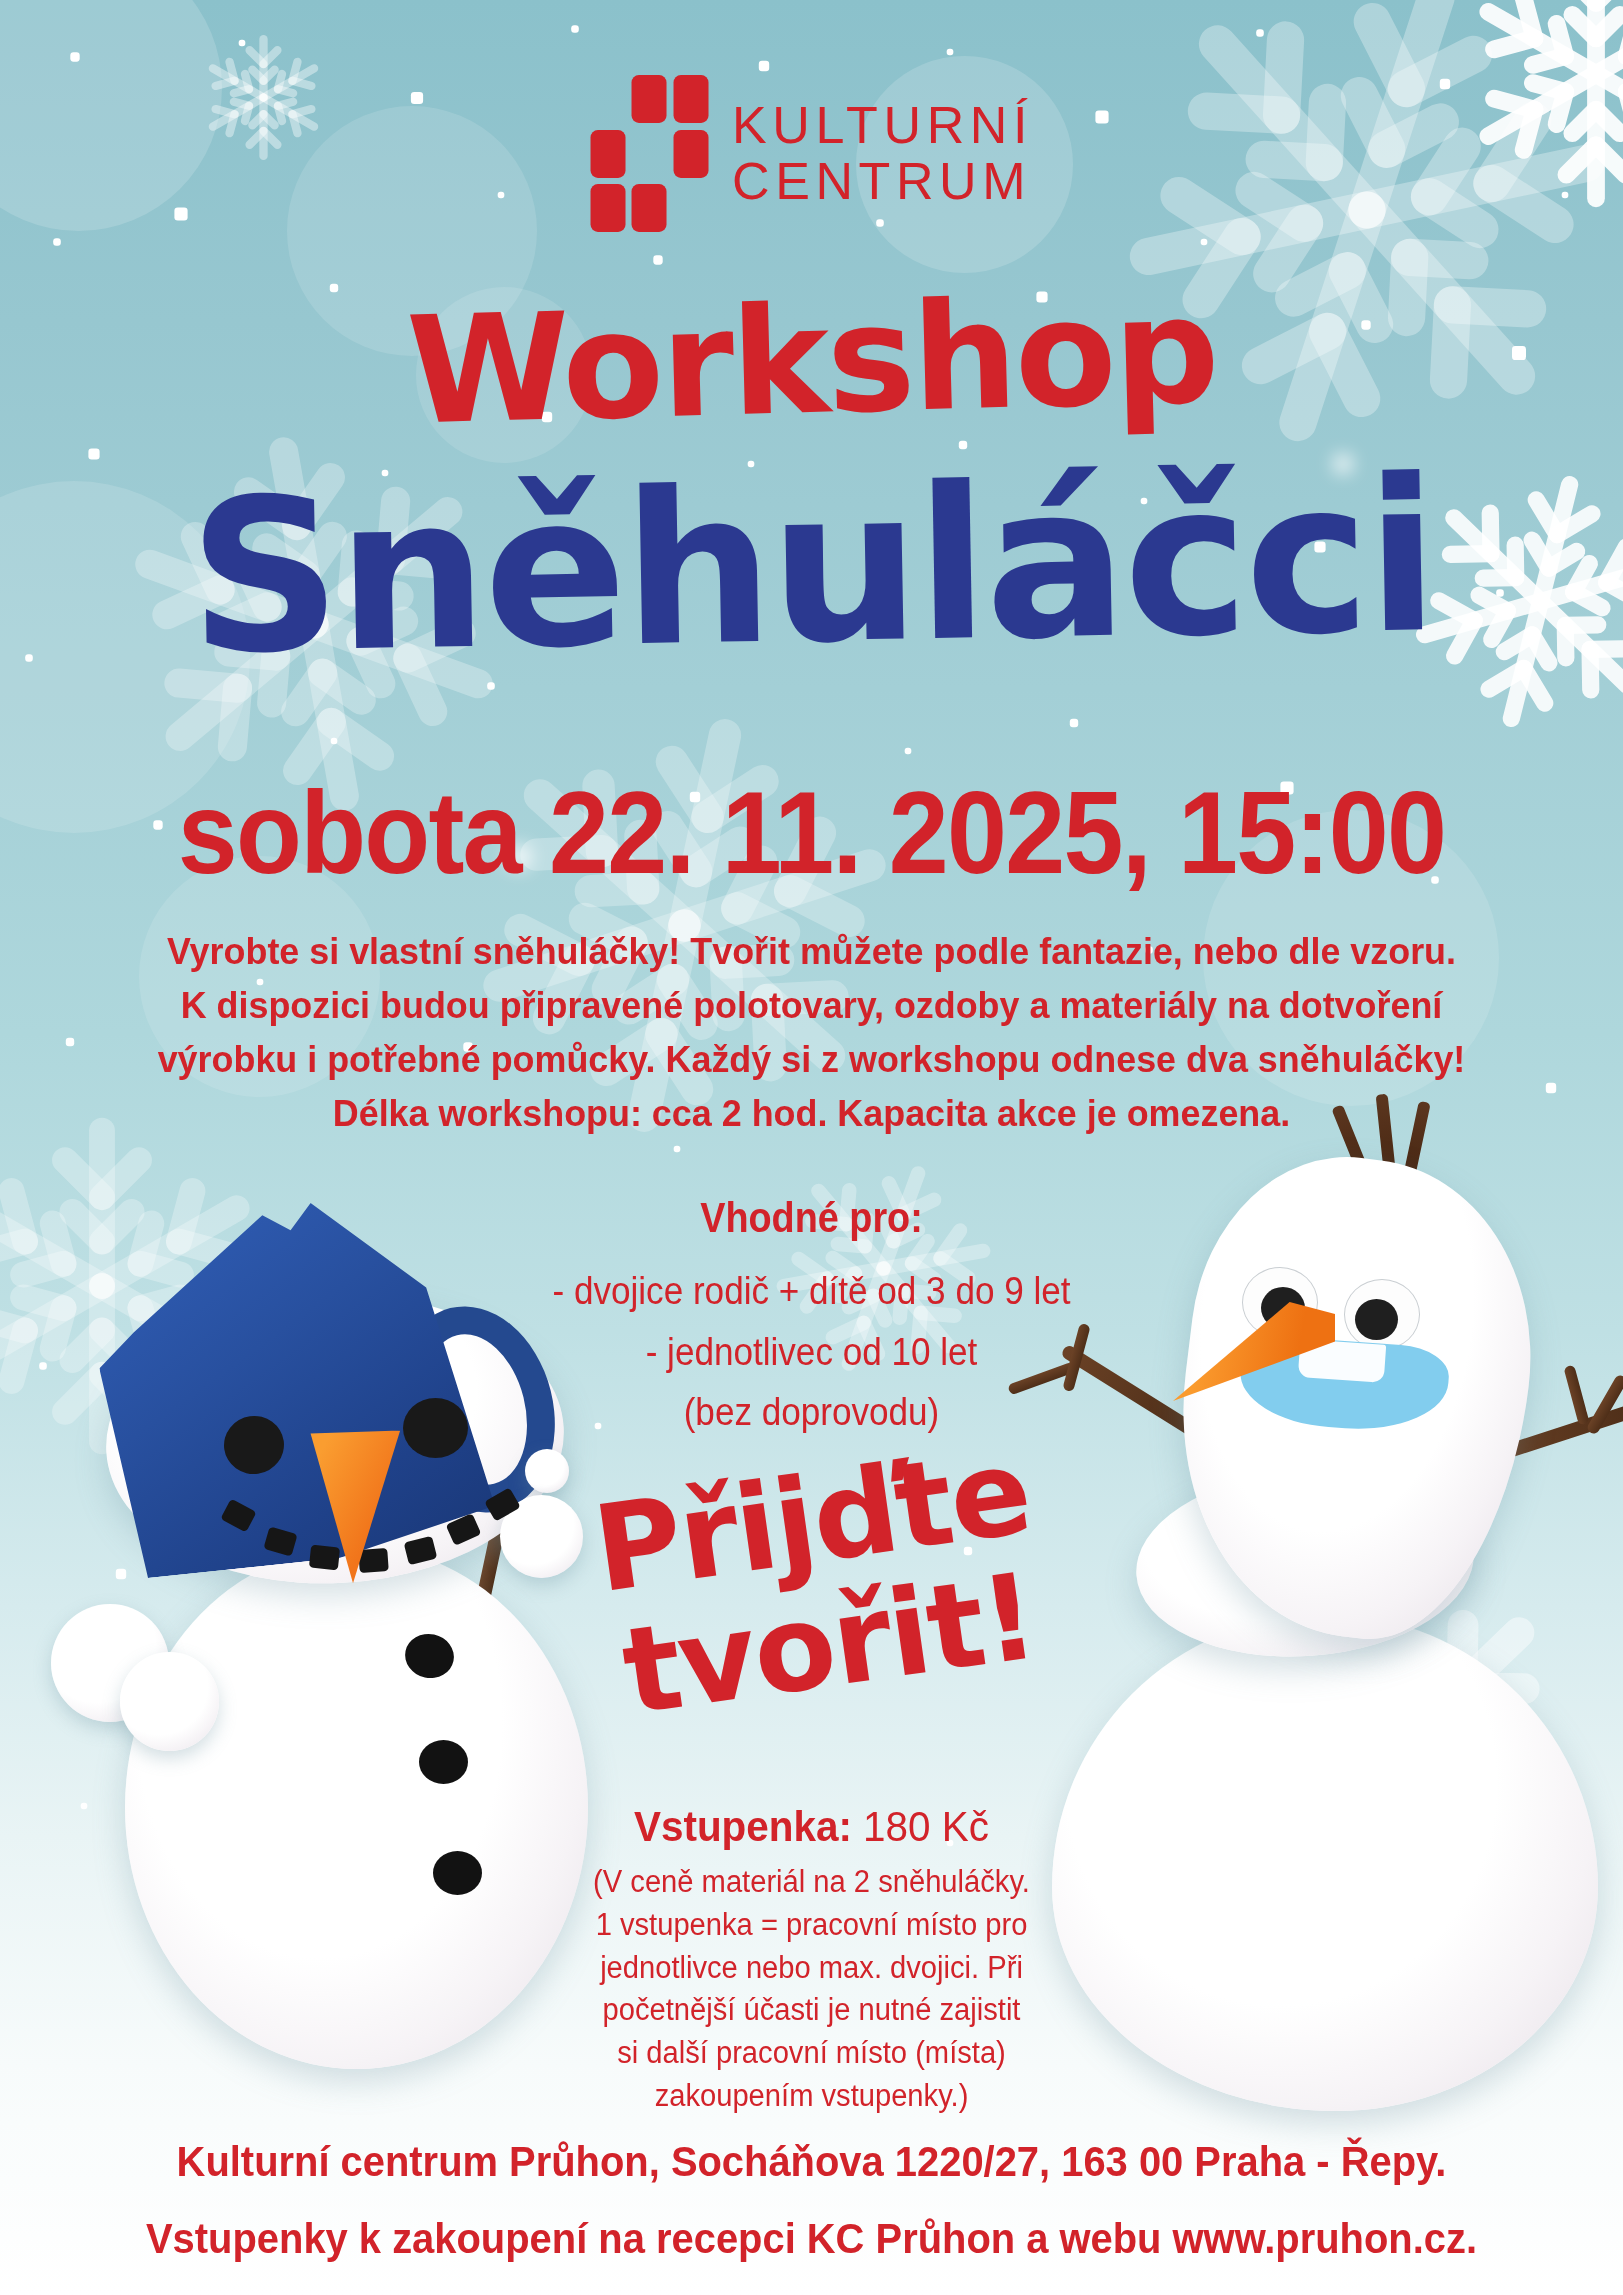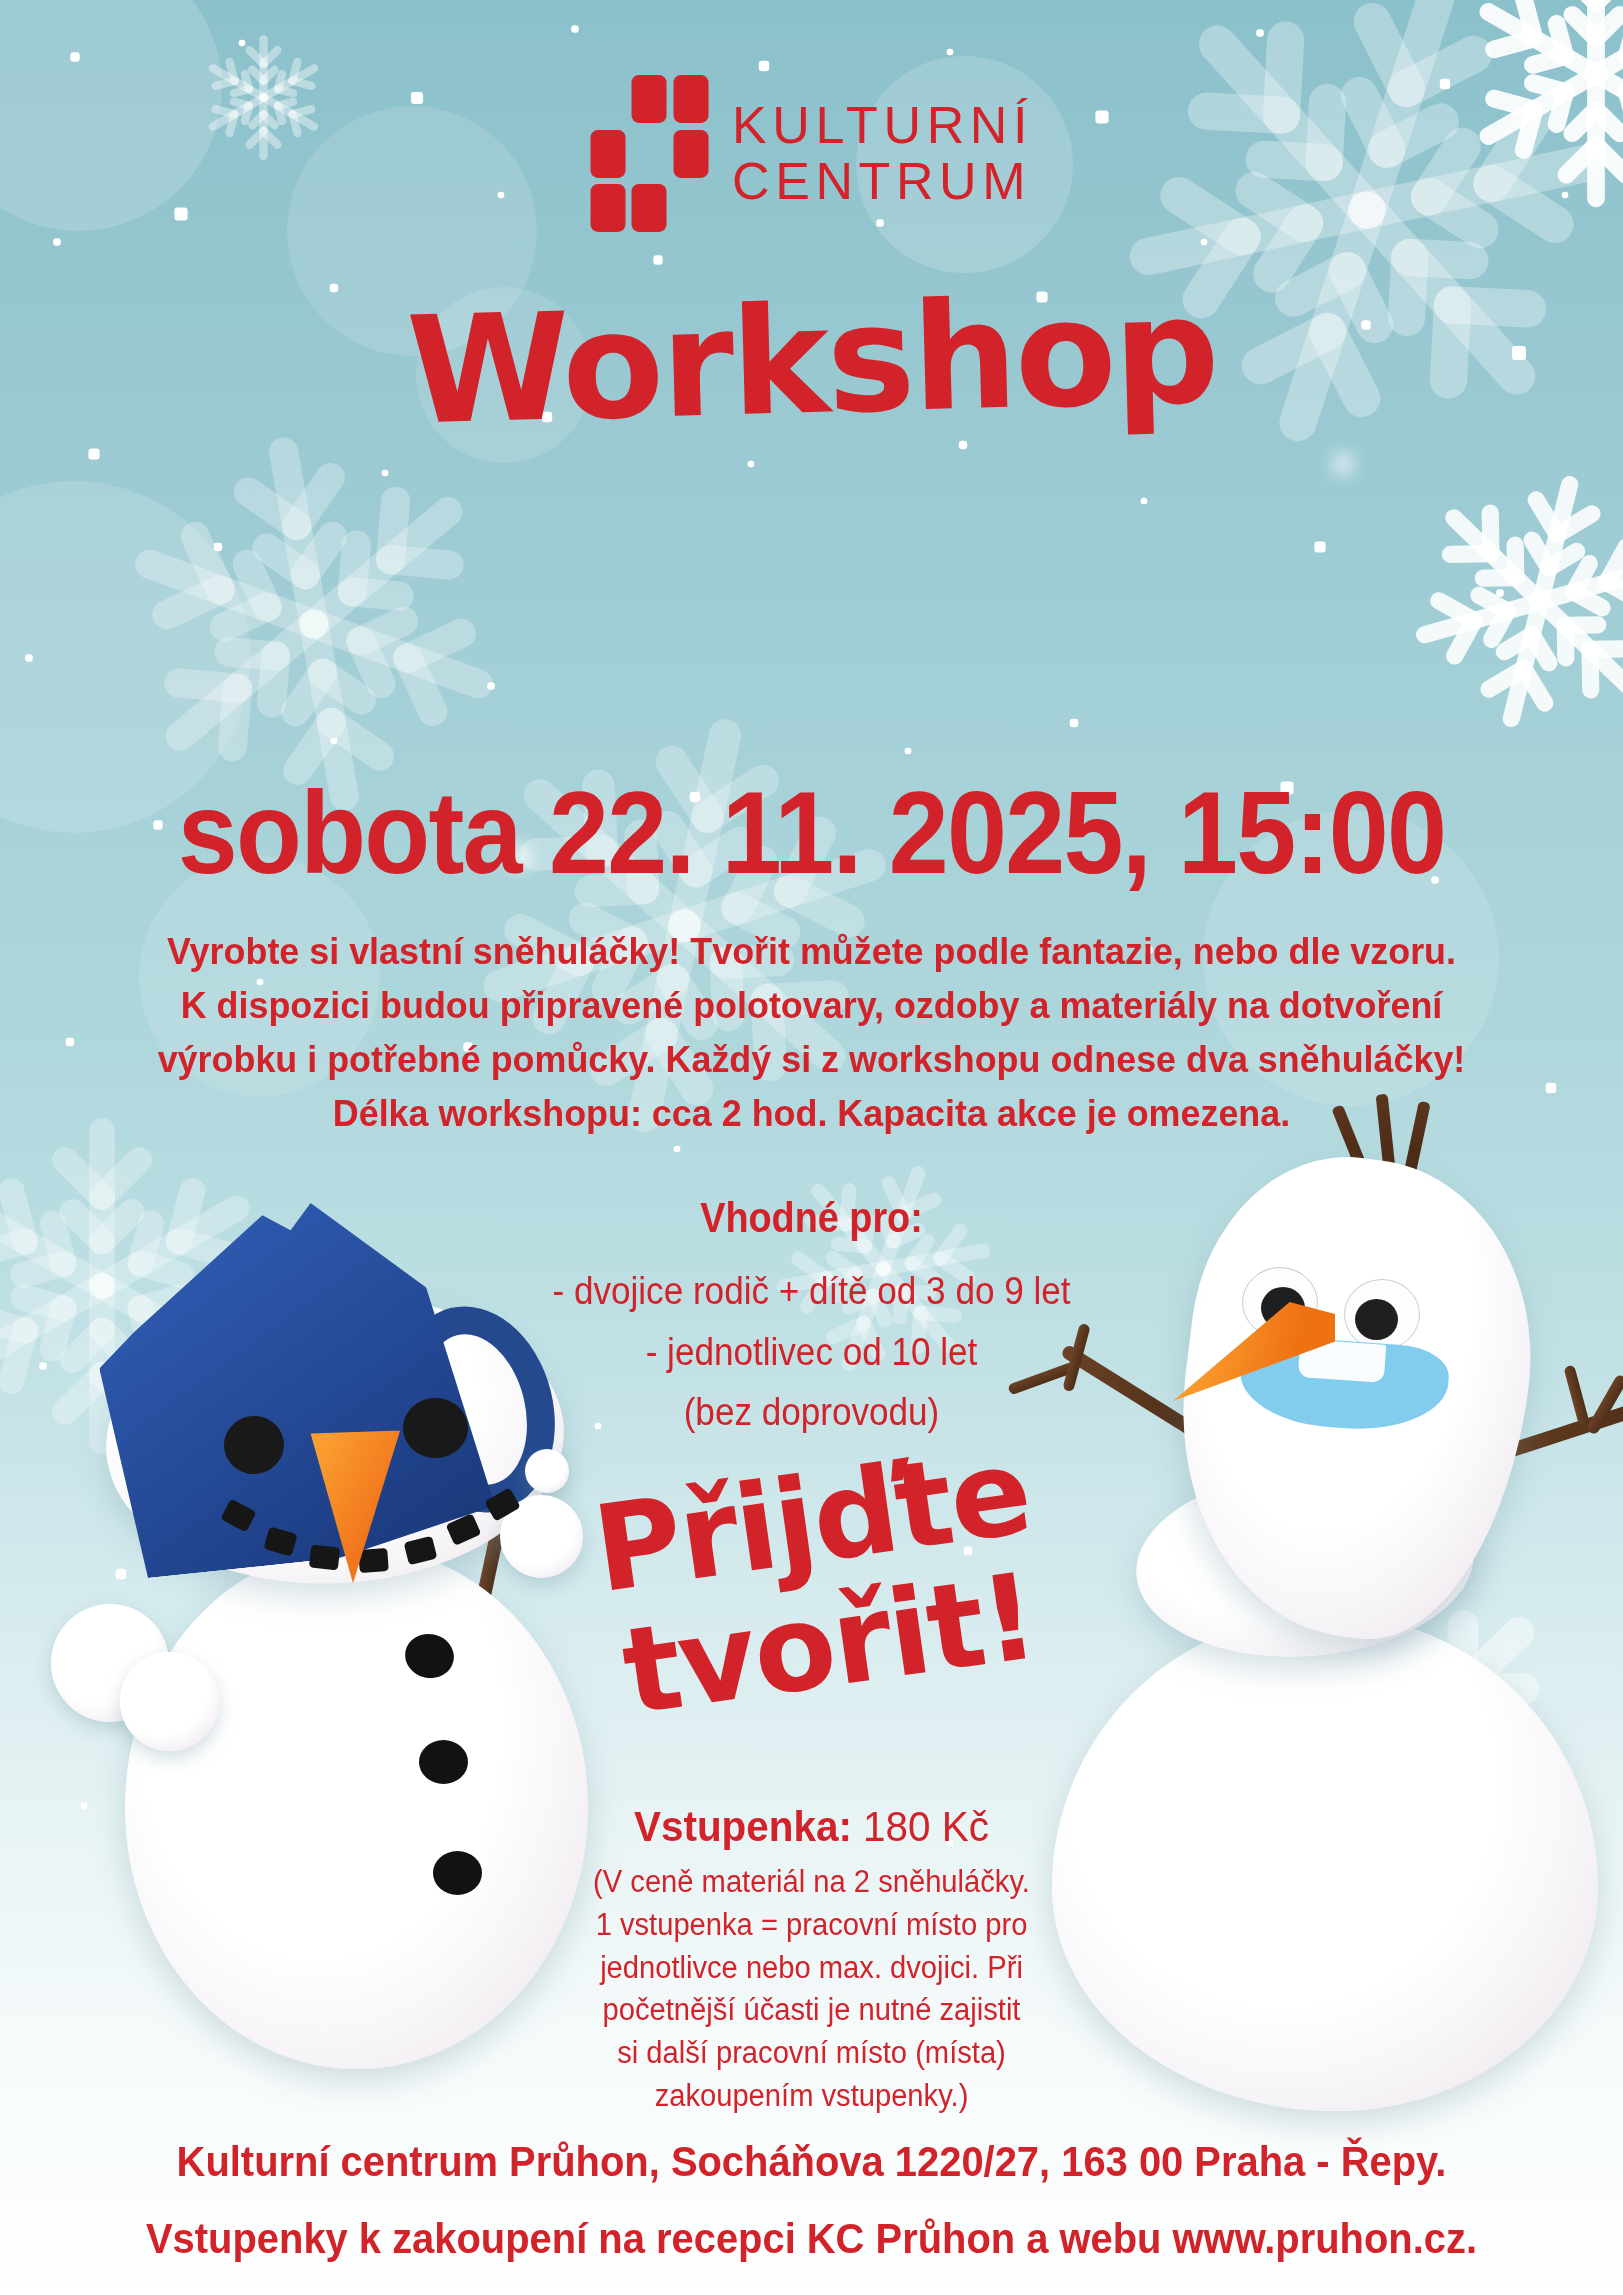--- a/index.html
+++ b/index.html
@@ -174,20 +174,21 @@
       <div class="logo-sq sq-e"></div>
       <div class="logo-sq sq-f"></div>
     </div>
     <div class="logo-text">
       <div>KULTURNÍ</div>
       <div>CENTRUM</div>
     </div>
   </div>
 
   <div class="center-line t-workshop"><span>Workshop</span></div>
+  <div class="center-line t-snehulacci"><span>Sněhuláčci</span></div>
   <div class="center-line t-date">sobota 22. 11. 2025, 15:00</div>
 
   <div class="center-line intro">
     <div>Vyrobte si vlastní sněhuláčky! Tvořit můžete podle fantazie, nebo dle vzoru.</div>
     <div>K dispozici budou připravené polotovary, ozdoby a materiály na dotvoření</div>
     <div>výrobku i potřebné pomůcky. Každý si z workshopu odnese dva sněhuláčky!</div>
     <div>Délka workshopu: cca 2 hod. Kapacita akce je omezena.</div>
   </div>
 
   <div class="center-line suitable">

